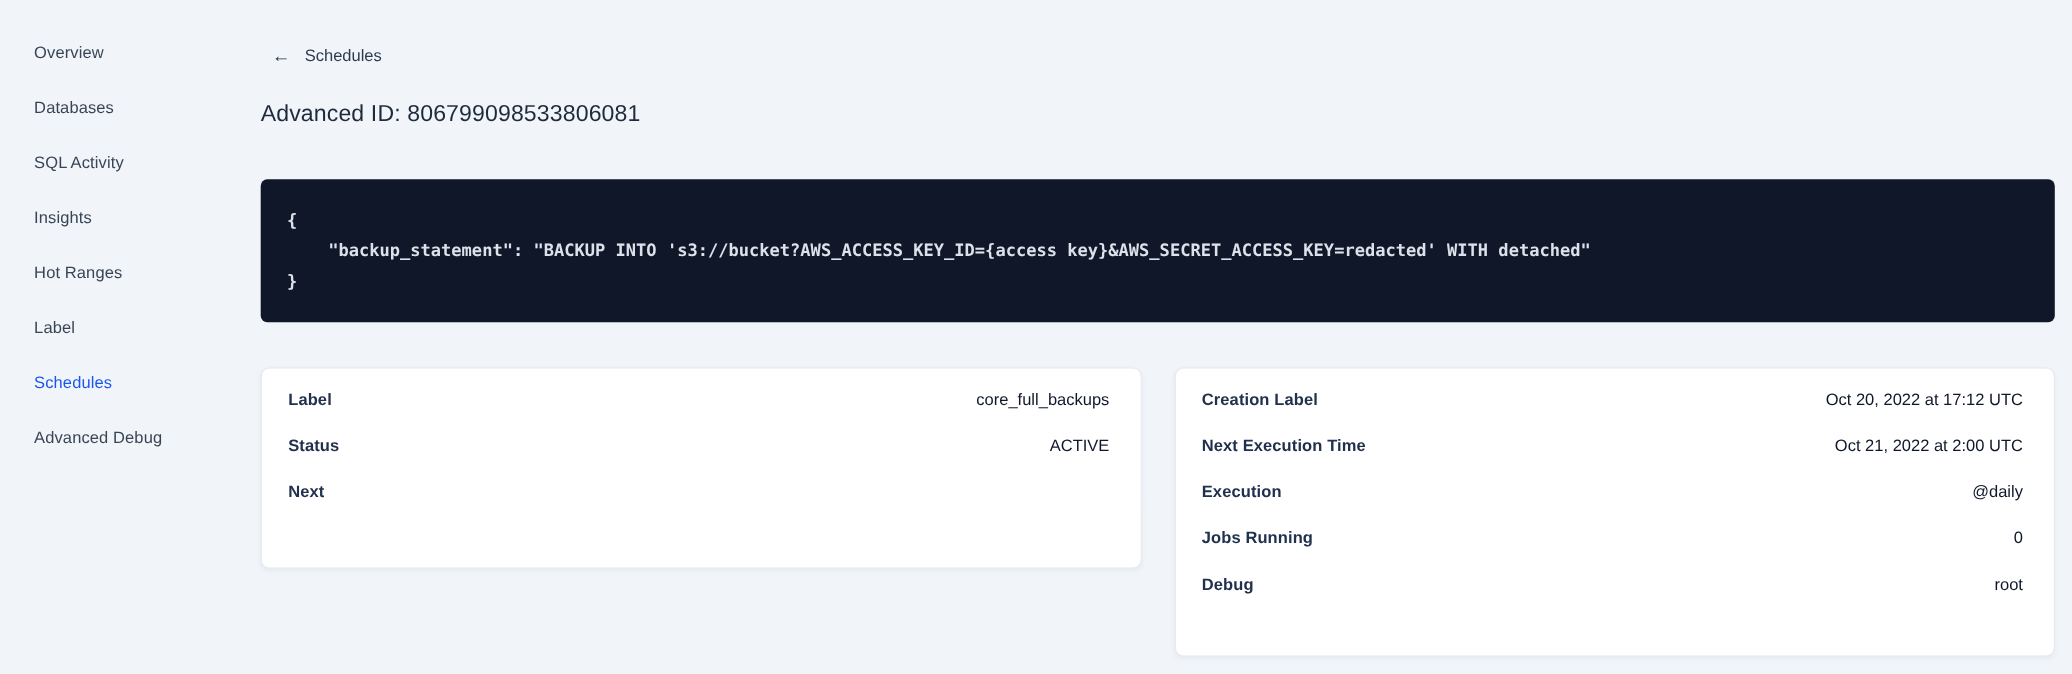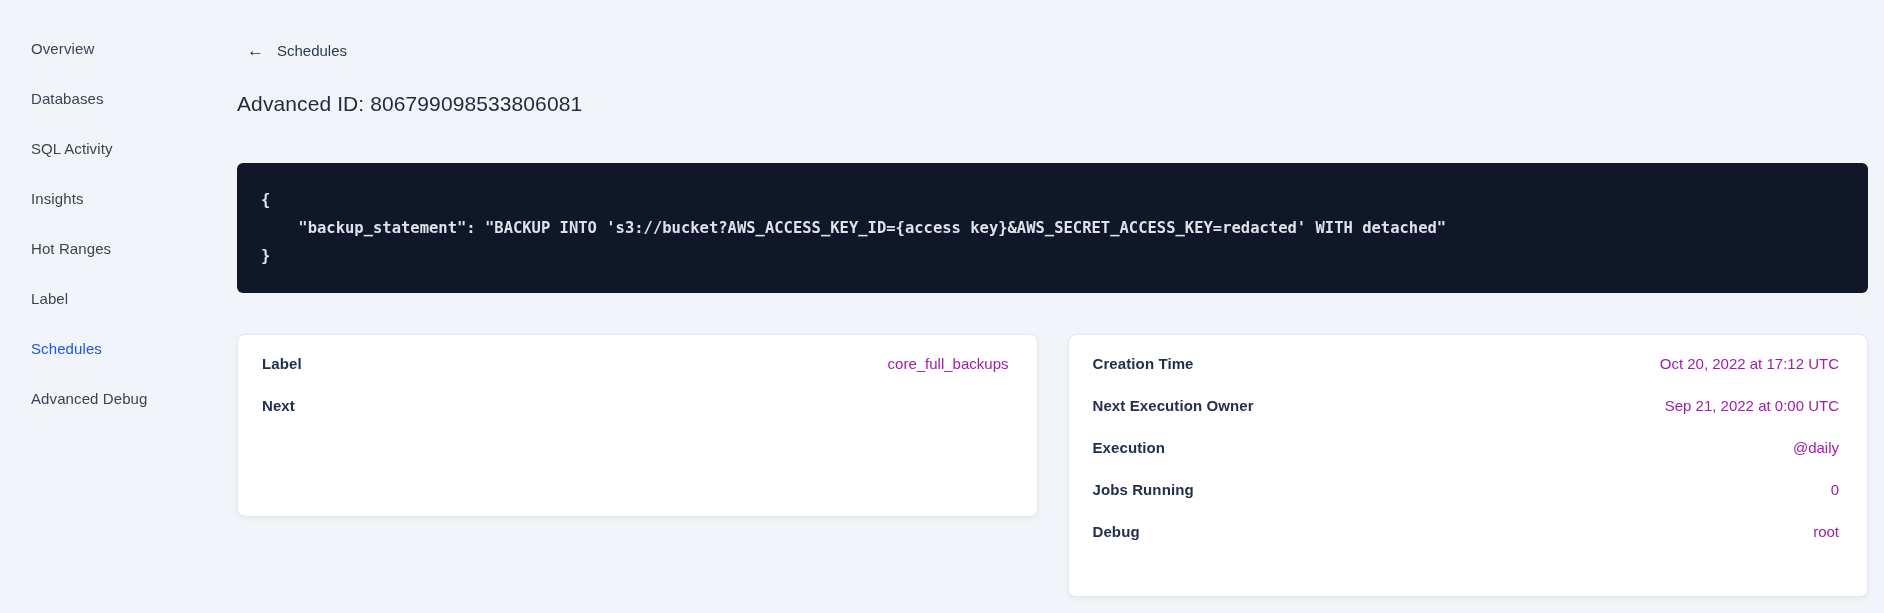--- a/index.html
+++ b/index.html
@@ -102,21 +102,21 @@
   }
   .detail-label {
     font-size: 15px;
     font-weight: 700;
     color: #20304d;
     letter-spacing: 0.1px;
   }
   .detail-value {
     font-size: 15px;
     font-weight: 400;
-    color: #a21caf;
+    color: #0f172a;
     text-align: right;
   }
 </style>
 </head>
 <body>
 
 <nav class="sidebar">
   <div class="nav-item">Overview</div>
   <div class="nav-item">Databases</div>
   <div class="nav-item">SQL Activity</div>
@@ -141,33 +141,37 @@
 </div>
 
 <div class="cards">
 
   <section class="card schedule-card">
     <div class="detail-row">
       <span class="detail-label">Label</span>
       <span class="detail-value">core_full_backups</span>
     </div>
     <div class="detail-row">
+      <span class="detail-label">Status</span>
+      <span class="detail-value">ACTIVE</span>
+    </div>
+    <div class="detail-row">
       <span class="detail-label">Next</span>
       <span class="detail-value"></span>
     </div>
   </section>
 
   <section class="card execution-card">
     <div class="detail-row">
-      <span class="detail-label">Creation Time</span>
+      <span class="detail-label">Creation Label</span>
       <span class="detail-value">Oct 20, 2022 at 17:12 UTC</span>
     </div>
     <div class="detail-row">
-      <span class="detail-label">Next Execution Owner</span>
-      <span class="detail-value">Sep 21, 2022 at 0:00 UTC</span>
+      <span class="detail-label">Next Execution Time</span>
+      <span class="detail-value">Oct 21, 2022 at 2:00 UTC</span>
     </div>
     <div class="detail-row">
       <span class="detail-label">Execution</span>
       <span class="detail-value">@daily</span>
     </div>
     <div class="detail-row">
       <span class="detail-label">Jobs Running</span>
       <span class="detail-value">0</span>
     </div>
     <div class="detail-row">

